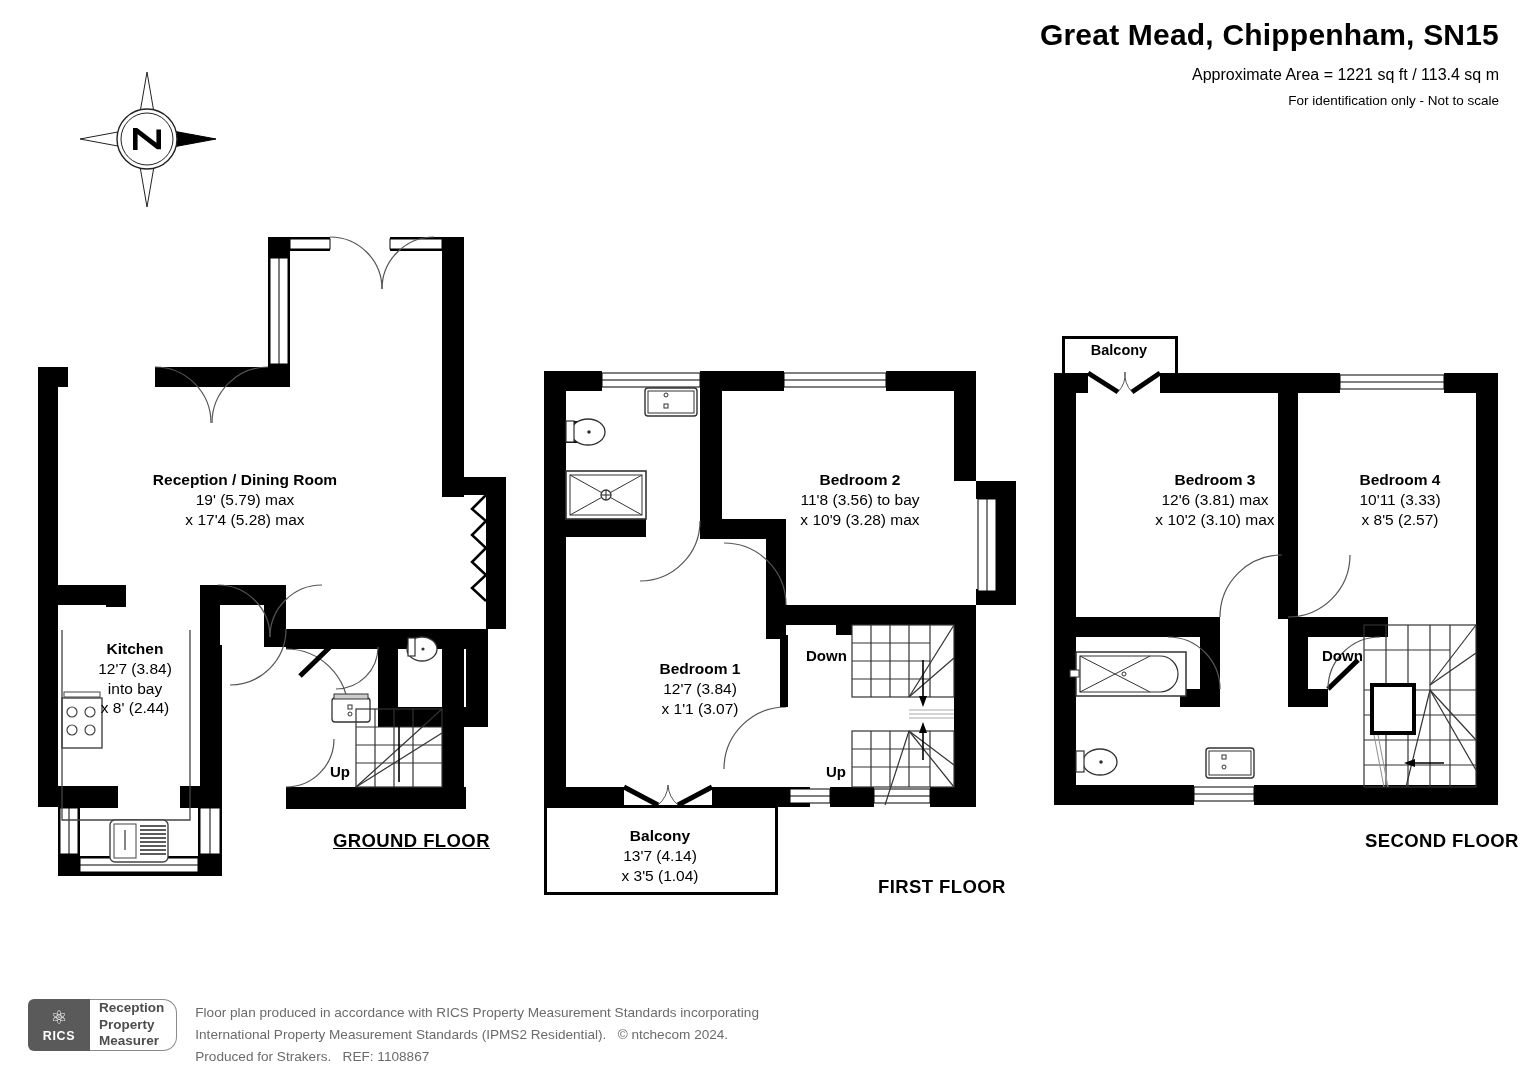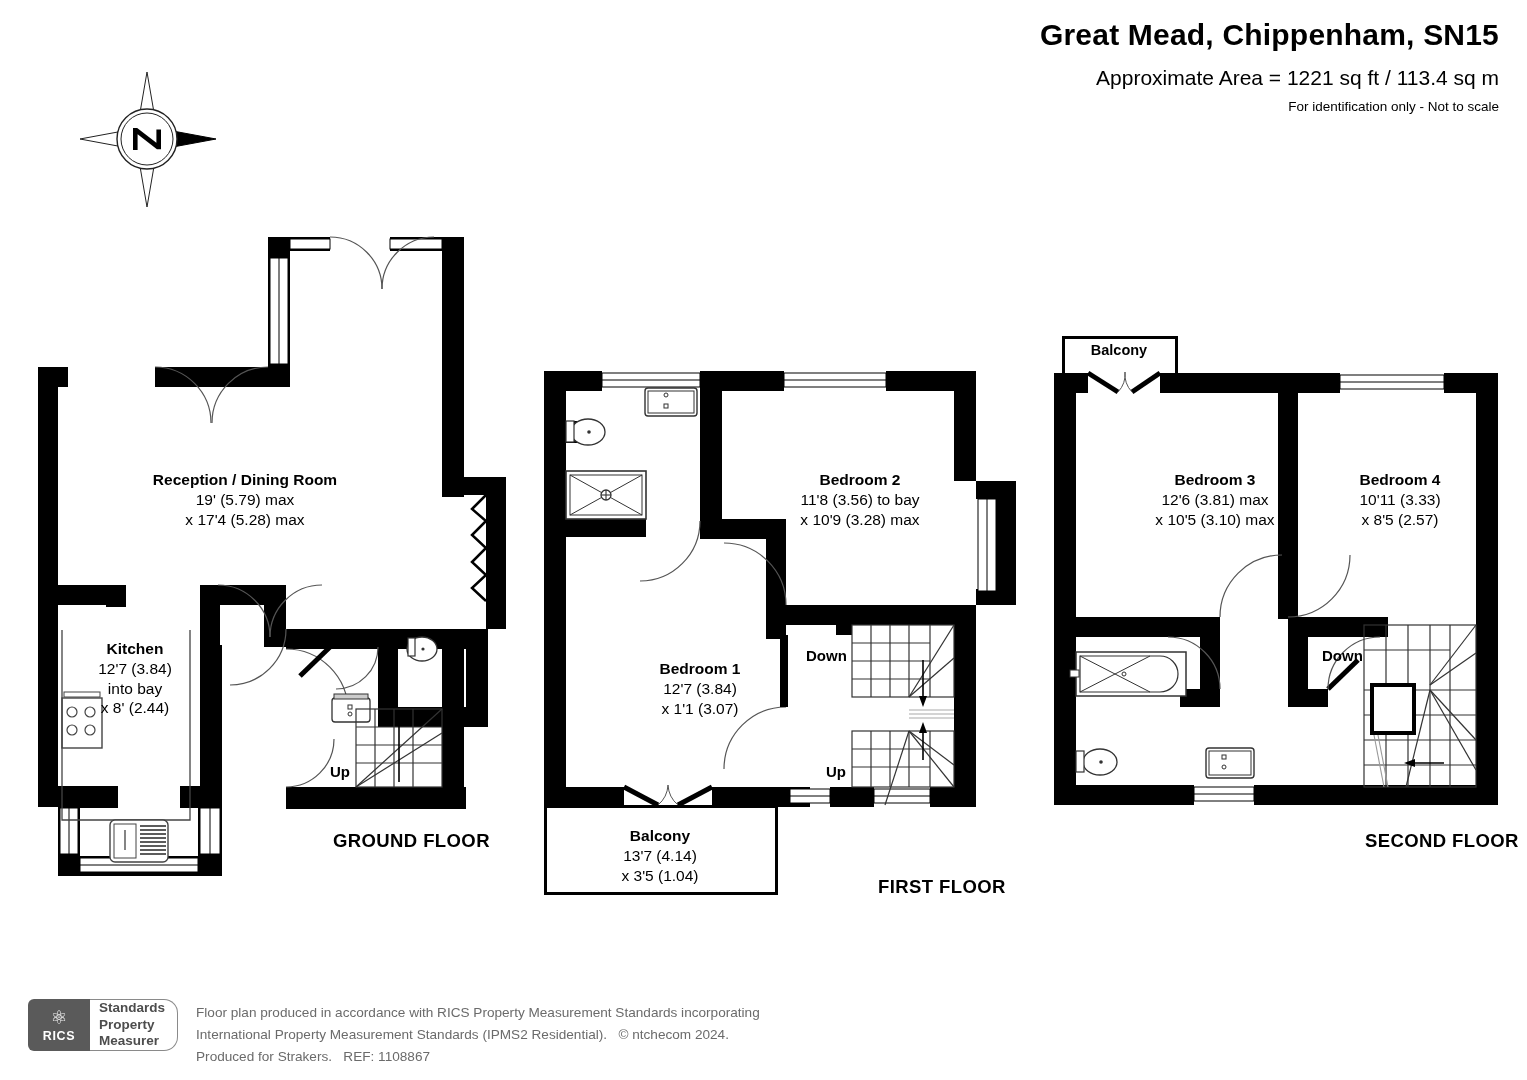--- a/index.html
+++ b/index.html
@@ -4,32 +4,32 @@
 <style>
   html,body{margin:0;padding:0;background:#ffffff;}
   body{width:1527px;height:1080px;position:relative;overflow:hidden;
        font-family:"Liberation Sans",sans-serif;color:#000;}
 
   .abs{position:absolute;}
 
   
   #header{right:28px;top:18px;text-align:right;}
   #title{font-size:30px;font-weight:bold;letter-spacing:.2px;line-height:1.15;}
-  #area{font-size:21px;margin-top:12px;line-height:1.2;}
+  #area{font-size:16px;margin-top:12px;line-height:1.2;}
   #notice{font-size:13.5px;margin-top:9px;line-height:1.2;}
 
   
   #compass{left:72px;top:72px;width:150px;height:135px;}
 
   
   #plan{left:0;top:0;width:1527px;height:1080px;}
 
   
   .floor-caption{font-size:18.5px;font-weight:bold;letter-spacing:.4px;}
-  #cap-ground{left:333px;top:830px;}
+  #cap-ground{left:333px;top:830px;text-decoration:underline;}
   #cap-first{left:878px;top:876px;}
   #cap-second{left:1365px;top:830px;}
 
   
   .room{text-align:center;line-height:1.28;}
   .room .nm{font-size:15.5px;font-weight:bold;}
   .room .dm{font-size:15.5px;}
   .small .nm,.small .dm{font-size:14.5px;}
 
   #lbl-reception{left:125px;top:470px;width:240px;}
@@ -421,21 +421,21 @@
 
 <div id="lbl-balcony1" class="abs room">
   <div class="nm">Balcony</div>
   <div class="dm">13'7 (4.14)</div>
   <div class="dm">x 3'5 (1.04)</div>
 </div>
 
 <div id="lbl-bed3" class="abs room">
   <div class="nm">Bedroom 3</div>
   <div class="dm">12'6 (3.81) max</div>
-  <div class="dm">x 10'5 (3.10) max</div>
+  <div class="dm">x 10'2 (3.10) max</div>
 </div>
 
 <div id="lbl-bed4" class="abs room">
   <div class="nm">Bedroom 4</div>
   <div class="dm">10'11 (3.33)</div>
   <div class="dm">x 8'5 (2.57)</div>
 </div>
 
 <div id="lbl-balcony2" class="abs room small">
   <div class="nm">Balcony</div>
@@ -446,21 +446,21 @@
 <div id="t-down2" class="abs updown">Down</div>
 <div class="abs updown" style="left:330px;top:763px;">Up</div>
 
 <div id="footer" class="abs">
   <div id="rics-badge">
     <div id="rics-left">
       <div id="rics-mark">⚛</div>
       <div id="rics-word">RICS</div>
     </div>
     <div id="rics-right">
-      <div>Standards</div>
+      <div>Reception</div>
       <div>Property</div>
       <div>Measurer</div>
     </div>
   </div>
   <div id="disclaimer">
     <div>Floor plan produced in accordance with RICS Property Measurement Standards incorporating</div>
     <div>International Property Measurement Standards (IPMS2 Residential).   © ntchecom 2024.</div>
     <div>Produced for Strakers.   REF: 1108867</div>
   </div>
 </div>

